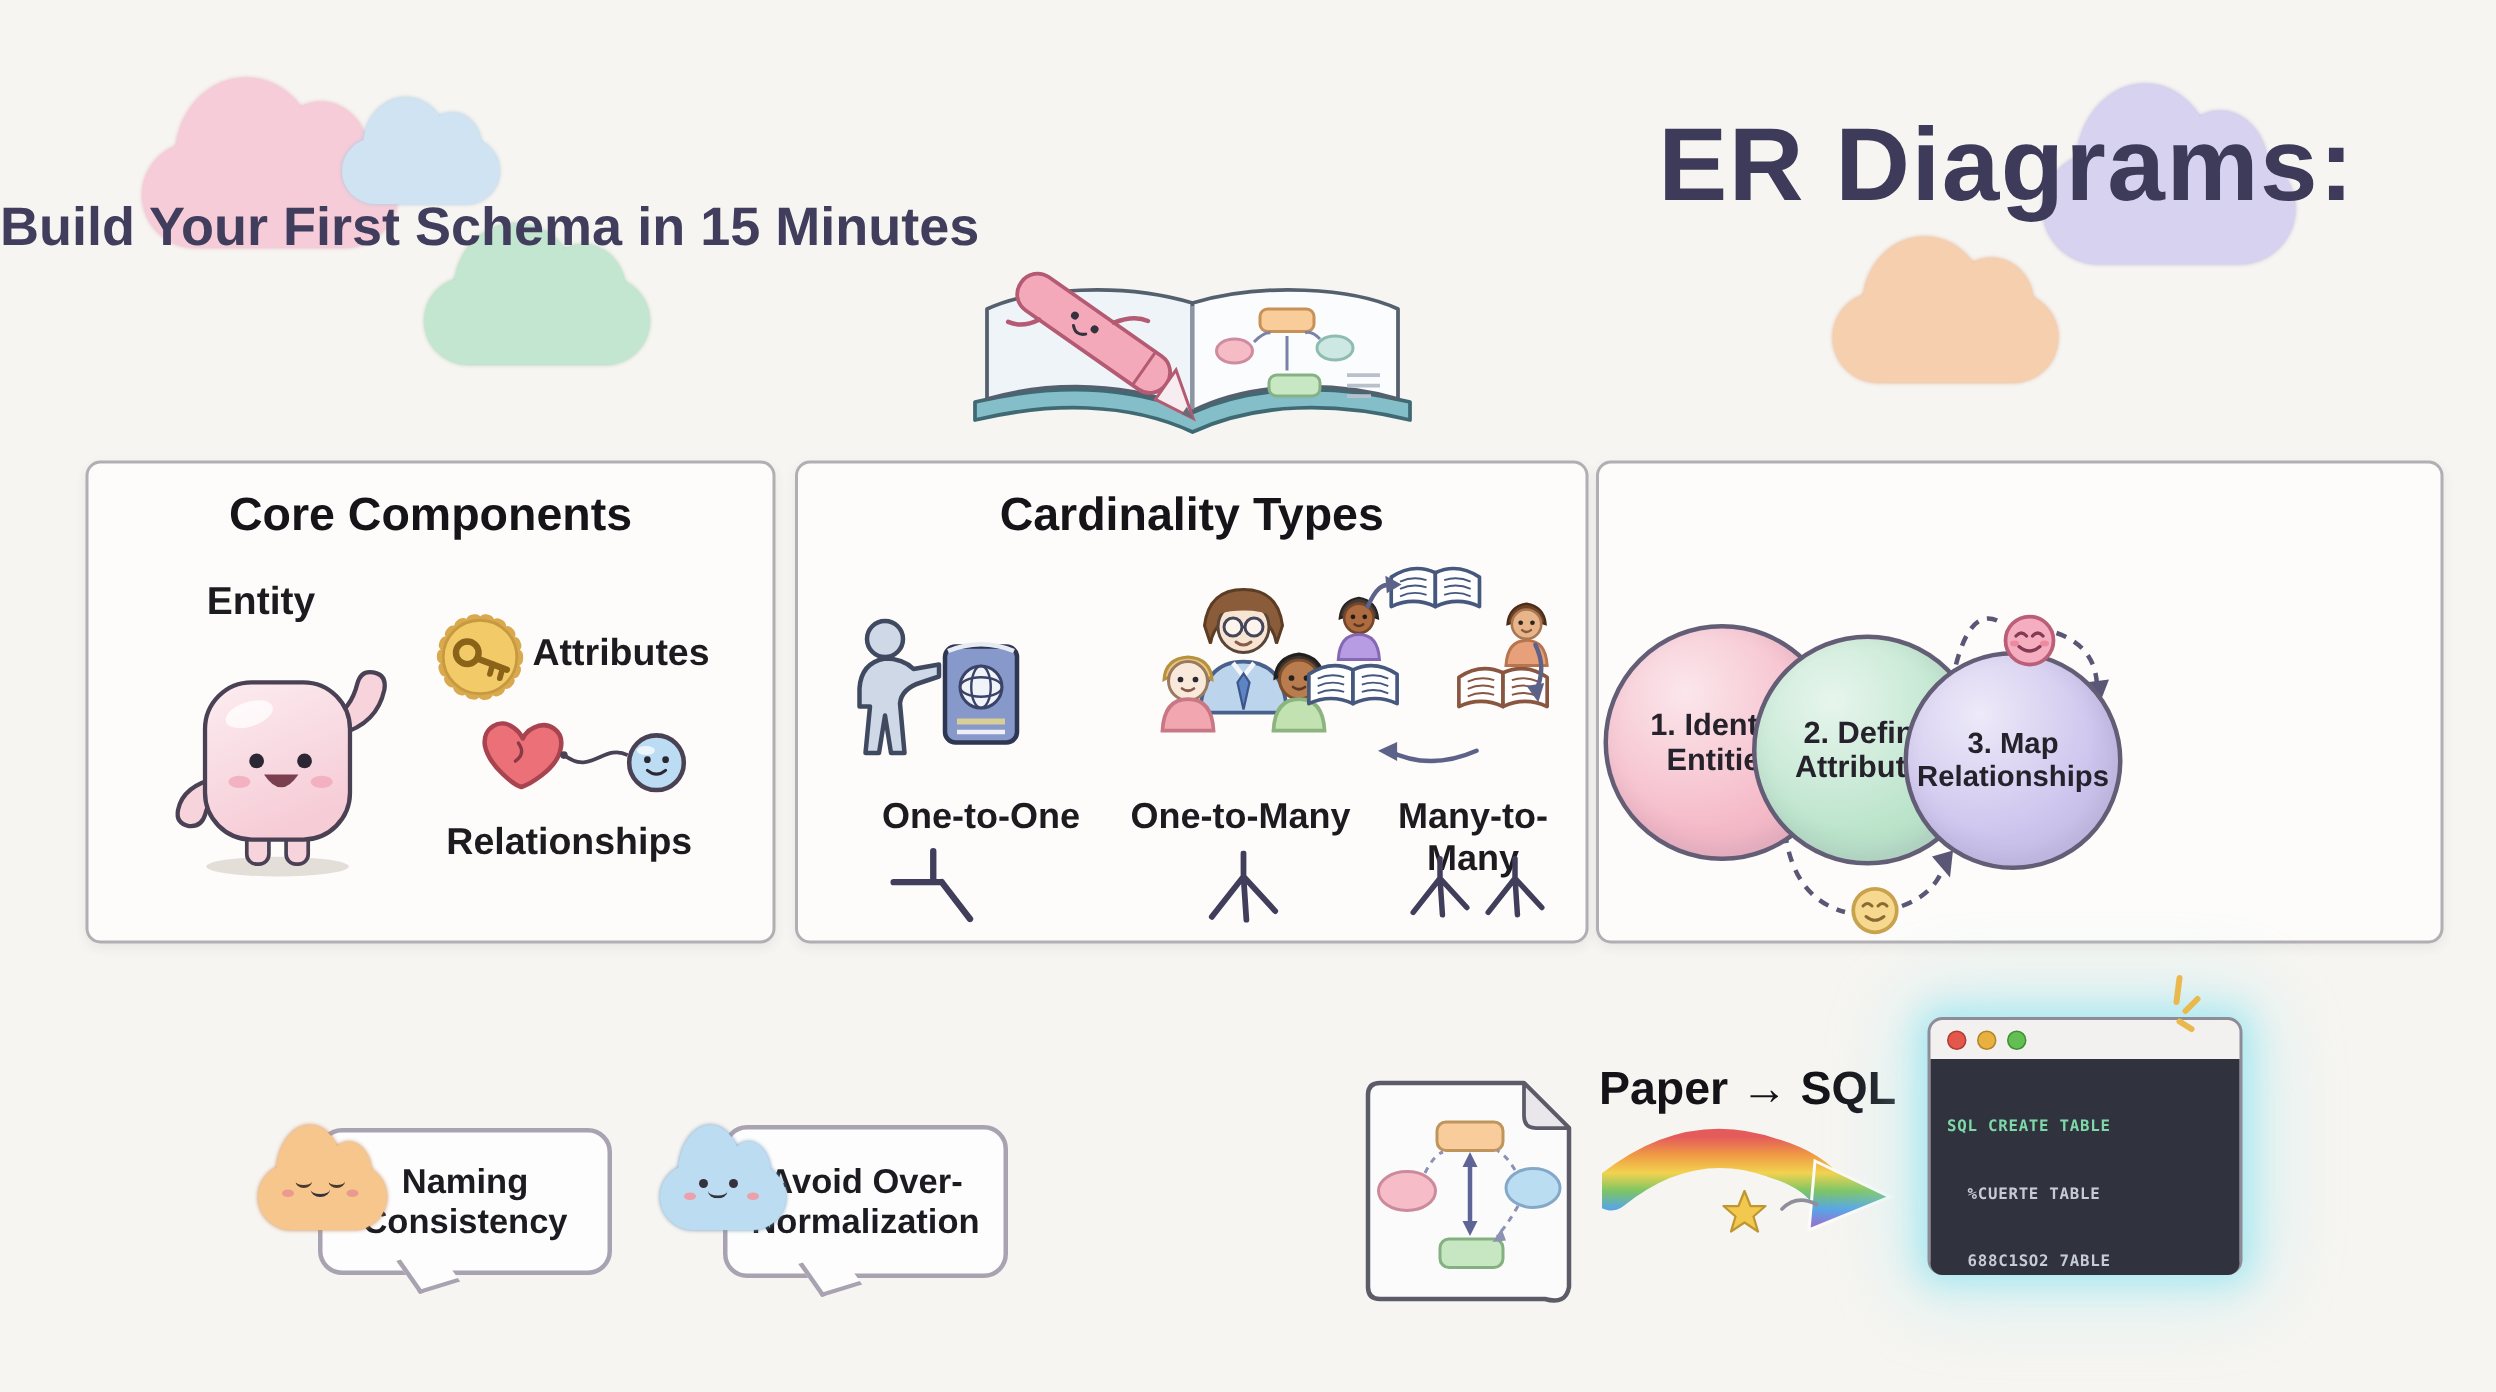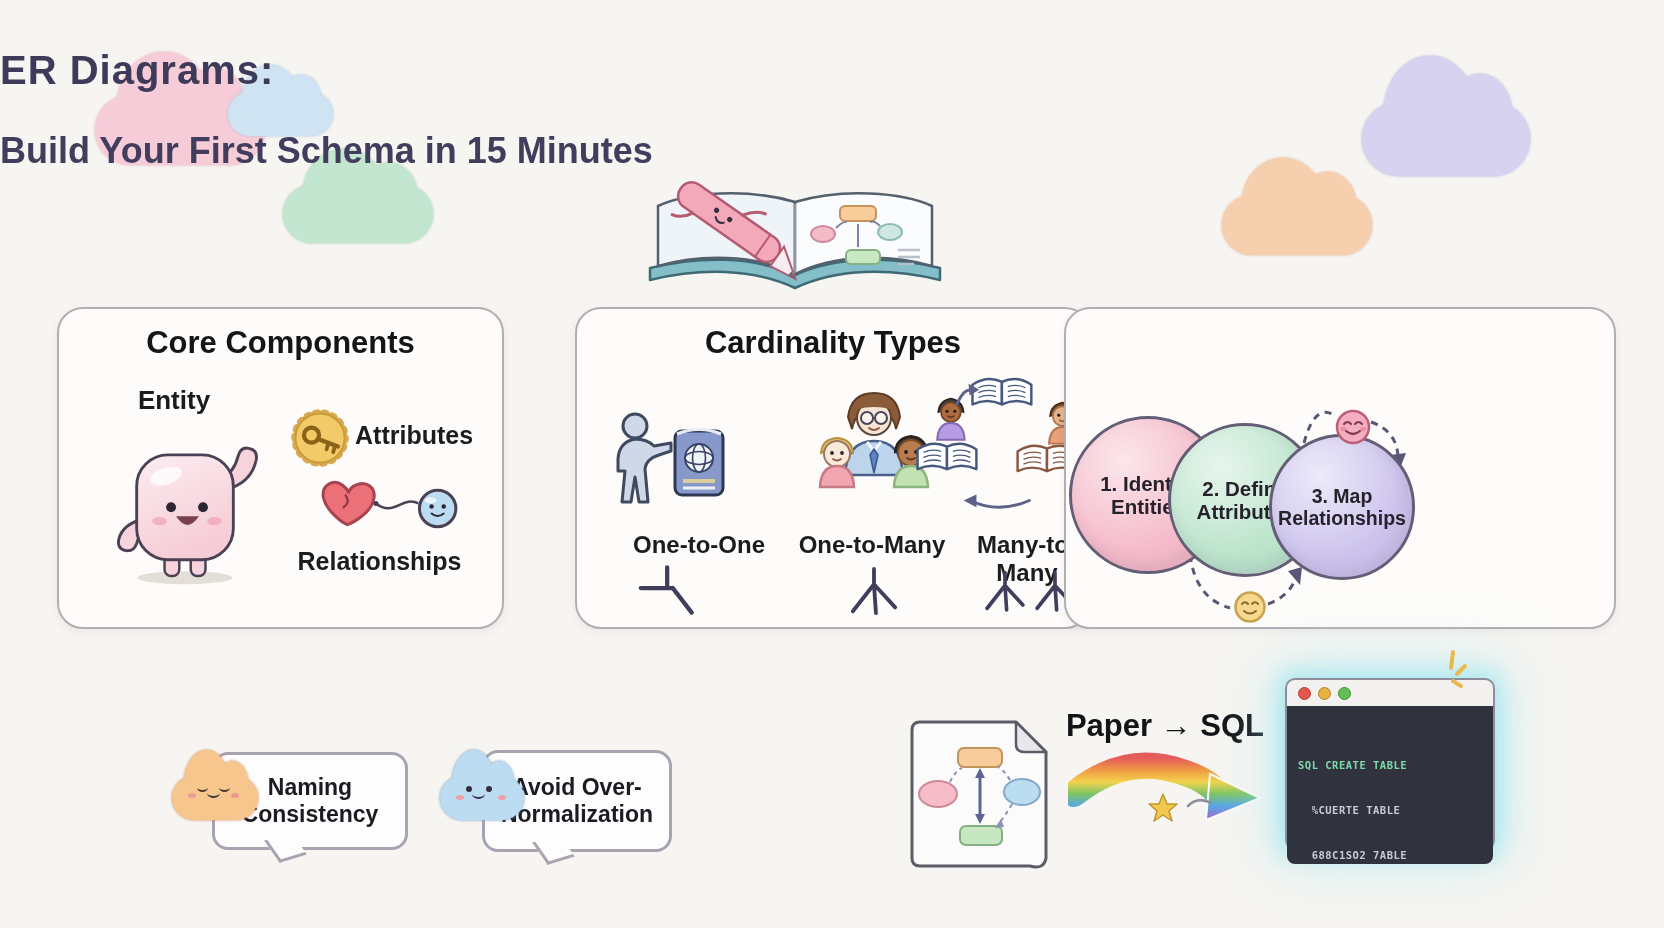--- a/index.html
+++ b/index.html
@@ -12,28 +12,28 @@
                  border-radius:50%;left:13%;top:-62%;}
   .cloud::after{content:'';position:absolute;width:38%;height:105%;background:inherit;
                 border-radius:50%;right:11%;top:-38%;}
   .c-pink{background:#f6ccd8;filter:drop-shadow(0 0 1.5px #e3aabd);}
   .c-blue{background:#cfe3f2;filter:drop-shadow(0 0 1.5px #a9c7dd);}
   .c-green{background:#c2e6cf;filter:drop-shadow(0 0 1.5px #9cc9ad);}
   .c-lav{background:#d6d2ef;filter:drop-shadow(0 0 1.5px #b3addd);}
   .c-peach{background:#f6cfae;filter:drop-shadow(0 0 1.5px #dfa987);}
 
   
-  .title{position:absolute;left:0;width:1570px;top:48px;text-align:left;
-         font-size:40px;font-weight:bold;color:#3e3a5a;letter-spacing:1px;}
+  .title{position:absolute;left:0;width:1570px;top:70px;text-align:right;
+         font-size:69px;font-weight:bold;color:#3e3a5a;letter-spacing:1px;}
   .subtitle{position:absolute;left:0;width:1570px;top:130px;text-align:left;
          font-size:36px;font-weight:bold;color:#413d5c;}
 
   
-  .panel{position:absolute;background:#fdfcfa;border:2.5px solid #b2aeb4;border-radius:26px;
-         box-shadow:0 3px 8px rgba(60,55,70,.07);}
+  .panel{position:absolute;background:#fdfcfa;border:2.5px solid #b2aeb4;border-radius:10px;
+         box-shadow:0 3px 8px rgba(60,55,70,.07);padding-left:13px;}
   .panel-title{position:absolute;top:16px;left:0;width:100%;text-align:center;
          font-size:31px;font-weight:bold;color:#141419;}
   .lbl{position:absolute;font-weight:bold;color:#1c1b20;text-align:center;}
 
   
   .step{position:absolute;border-radius:50%;border:3px solid #635d76;display:flex;
         align-items:center;justify-content:center;text-align:center;font-weight:bold;
         font-size:20.5px;color:#26222c;line-height:1.13;
         background-image:radial-gradient(circle at 34% 28%, rgba(255,255,255,.65), rgba(255,255,255,0) 62%);
         box-shadow:inset -5px -7px 14px rgba(90,80,110,.14);}
@@ -62,21 +62,21 @@
 
   
   .terminal{position:absolute;left:1285px;top:678px;width:206px;height:168px;border-radius:10px;
         background:#f3f1f0;border:2px solid #8d8c98;
         box-shadow:0 0 22px 6px rgba(150,228,240,.75), 0 0 55px 20px rgba(170,235,245,.4);z-index:2;}
   .term-header{height:26px;display:flex;align-items:center;gap:7px;padding-left:11px;}
   .dot{width:11px;height:11px;border-radius:50%;display:inline-block;}
   .dot-red{background:#e4574d;border:1.5px solid #b03c34;}
   .dot-yellow{background:#e8b13f;border:1.5px solid #b3832a;}
   .dot-green{background:#63bf53;border:1.5px solid #3f8f34;}
-  .term-body{background:#30323e;height:136px;border-radius:0 0 8px 8px;padding:22px 0 0 11px;
+  .term-body{background:#30323e;height:136px;border-radius:0 0 8px 8px;padding:8px 0 0 11px;
         font-family:"DejaVu Sans Mono",monospace;font-size:10.5px;font-weight:bold;
         line-height:15px;letter-spacing:.5px;white-space:pre;overflow:hidden;}
   .term-body .green{color:#7fd8a8;}
   .term-body .gray{color:#c6cbd8;}
 
   .heading-sql{position:absolute;left:1040px;top:708px;width:250px;text-align:center;
         font-size:31px;font-weight:bold;color:#131318;}
   svg{display:block;}
 </style>
 </head>
@@ -159,21 +159,21 @@
       <path d="M80,30 C98,44 106,22 122,30" fill="none" stroke="#4a4254" stroke-width="2.5"></path>
       <circle cx="141" cy="35" r="18" fill="#bcdcf3" stroke="#4a4254" stroke-width="3"></circle>
       <ellipse cx="134" cy="27" rx="6" ry="3" fill="#ffffff" opacity=".7"></ellipse>
       <circle cx="135" cy="33" r="2.2" fill="#2c2833"></circle>
         <circle cx="147" cy="33" r="2.2" fill="#2c2833"></circle>
       <path d="M135,40 q6,5 12,0" stroke="#2c2833" stroke-width="2" fill="none" stroke-linecap="round"></path>
     </svg>
     <div class="lbl" style="left:238px;top:238px;width:165px;font-size:25px;">Relationships</div>
   </div>
 
-  <div class="panel" style="left:530px;top:307px;width:512px;height:318px;margin-left:45px;">
+  <div class="panel" style="left:530px;top:307px;width:512px;height:318px;">
     <div class="panel-title">Cardinality Types</div>
 
     <svg style="position:absolute;left:32px;top:100px;" width="130" height="105" viewBox="0 0 130 105">
       <circle cx="26" cy="17" r="12" fill="#cfd8e6" stroke="#3f4a60" stroke-width="3"></circle>
       <path d="M26,30 Q10,33 9,50 L9,62 L16,62 L13,93 L22,93 L26,68 L30,93 L39,93 L36,60 Q37,50 50,46 L62,42 L62,34 L45,37 Q38,30 26,30 Z" fill="#cfd8e6" stroke="#3f4a60" stroke-width="3" stroke-linejoin="round"></path>
       <rect x="66" y="22" width="48" height="64" rx="7" fill="#8799ca" stroke="#2e3752" stroke-width="3"></rect>
       <path d="M68,25 Q90,16 112,25" fill="none" stroke="#e8ebf4" stroke-width="3"></path>
       <circle cx="90" cy="49" r="14" fill="#f0f3f8" stroke="#3a4468" stroke-width="2"></circle>
       <ellipse cx="90" cy="49" rx="6.5" ry="14" fill="none" stroke="#3a4468" stroke-width="1.6"></ellipse>
       <ellipse cx="90" cy="49" rx="14" ry="6.5" fill="none" stroke="#3a4468" stroke-width="1.6"></ellipse>

